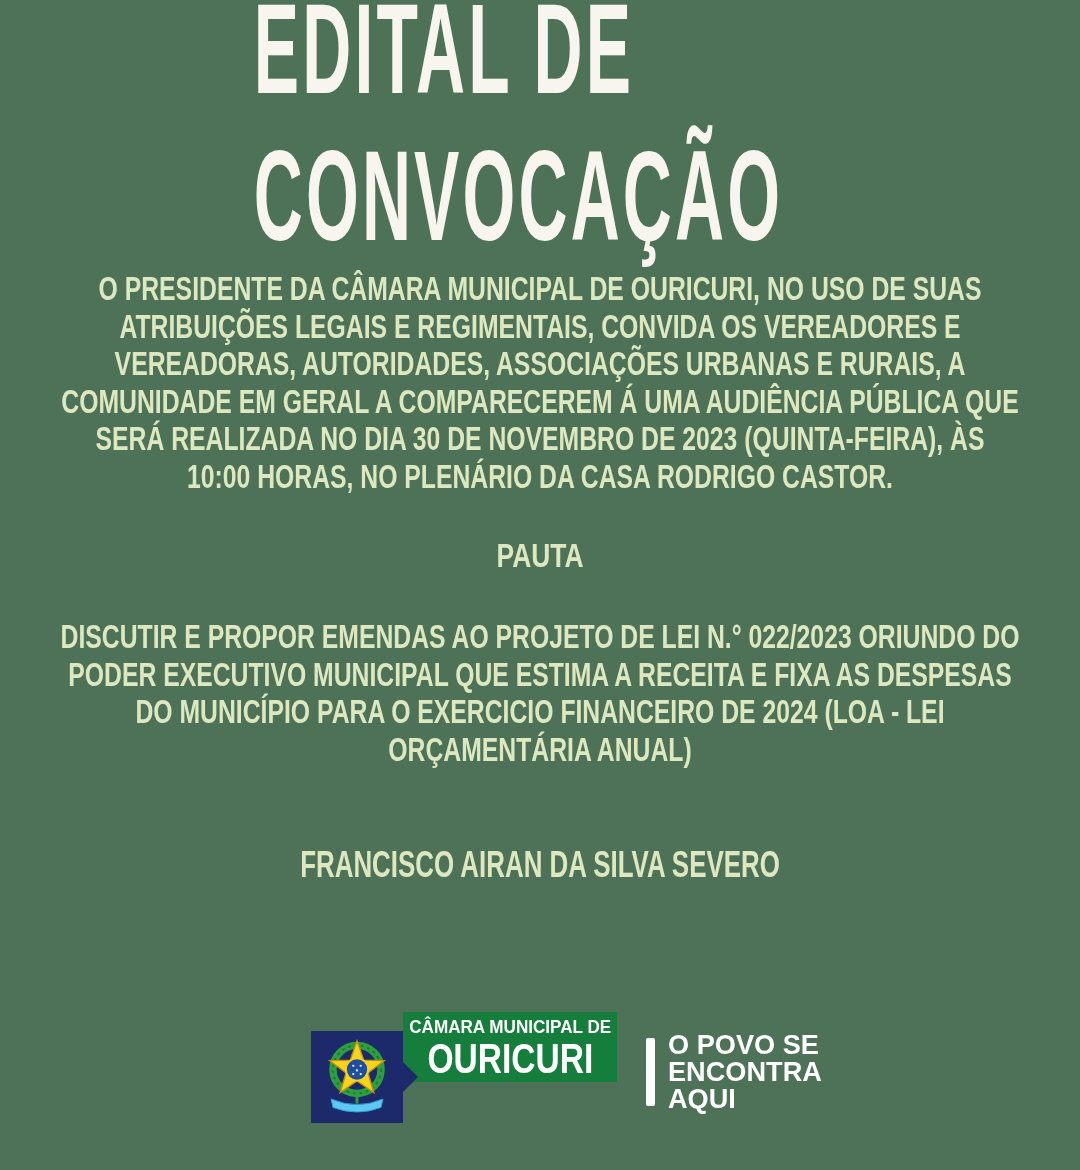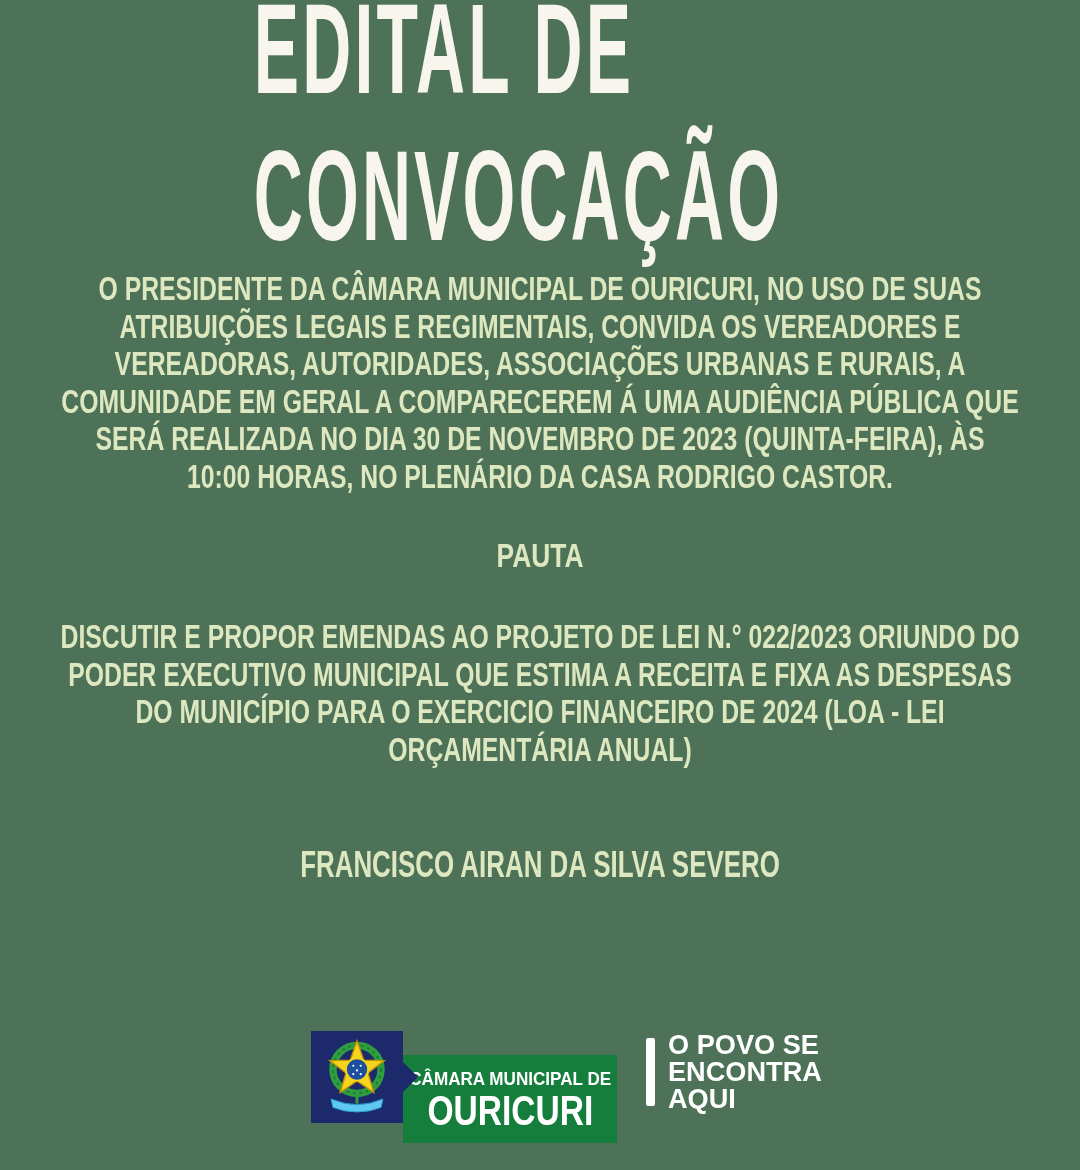--- a/index.html
+++ b/index.html
@@ -54,21 +54,21 @@
     z-index:1;
   }
   .badge-arrow{
     left:403px;top:1062px;width:0;height:0;
     border-left:15px solid var(--badge-navy);
     border-top:15px solid transparent;
     border-bottom:15px solid transparent;
     z-index:2;
   }
   .badge-green{
-    left:403px;top:1055px;width:214px;height:88px;
+    left:403px;top:1012px;width:214px;height:70px;
     background:var(--badge-green);
     display:flex;flex-direction:column;align-items:center;justify-content:center;
     color:var(--footer-text);
   }
   .org-line1{
     font-size:19px;font-weight:bold;letter-spacing:0px;
     transform:scaleX(0.9);white-space:nowrap;line-height:22px;
   }
   .org-name{
     font-size:43px;font-weight:bold;line-height:40px;

